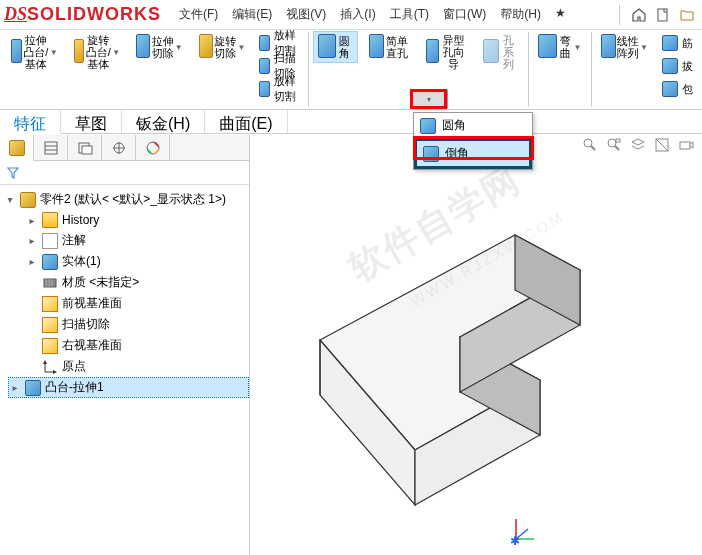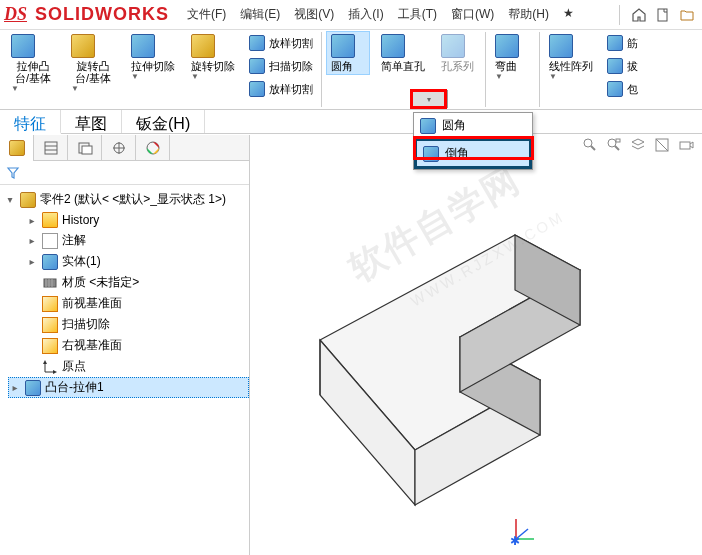--- a/index.html
+++ b/index.html
@@ -1,33 +1,33 @@
 <!DOCTYPE html>
 <html><head>
 <meta charset="utf-8">
 <style>
   * { box-sizing: border-box; margin: 0; padding: 0; font-family: "Microsoft YaHei", Arial, sans-serif; }
   body { width: 702px; height: 555px; background: #fff; overflow: hidden; position: relative; font-size: 12px; }
   
   
   .titlebar { height: 30px; background: #fff; border-bottom: 1px solid #ddd; display: flex; align-items: center; padding: 0 4px; }
   .logo { color: #d62027; font-weight: bold; display: flex; align-items: center; margin-right: 14px; }
-  .logo-ds { font-style: italic; font-size: 18px; margin-right: 8px; font-family: Georgia, serif; text-decoration: underline; }
+  .logo-ds { font-style: italic; font-size: 18px; margin-right: 0; font-family: Georgia, serif; text-decoration: underline; }
   .logo-text { font-size: 18px; letter-spacing: 1px; }
   .menubar { display: flex; gap: 6px; }
   .menu-item { padding: 2px 4px; cursor: pointer; font-size: 12px; color: #333; }
   .title-btn { width: 22px; height: 22px; display: flex; align-items: center; justify-content: center; cursor: pointer; border: 1px solid transparent; margin-left: 2px; }
   .qa-right { display: flex; align-items: center; margin-left: auto; }
   .qa-sep { width: 1px; height: 20px; background: #ccc; margin: 0 6px; }
   
   
   .ribbon { height: 80px; background: #fff; border-bottom: 1px solid #ccc; display: flex; padding: 2px 4px; gap: 2px; }
   .rgroup { display: flex; flex-direction: column; align-items: center; padding: 0 3px; gap: 1px; }
   .rgroup.vsplit { border-right: 1px solid #ccc; padding-right: 6px; }
-  .rbtn-lg { display: flex; flex-direction: column; align-items: flex-start; cursor: pointer; padding: 2px 4px; min-width: 42px; text-align: center; }
+  .rbtn-lg { display: flex; flex-direction: row; align-items: center; cursor: pointer; padding: 2px 4px; min-width: 42px; text-align: center; }
   .rbtn-lg.selected { background: #cce8ff; outline: 1px solid #99d1ff; }
   .rbtn-lg .ic { width: 24px; height: 24px; margin-bottom: 2px; }
   .rbtn-lg .lbl { font-size: 11px; line-height: 12px; max-width: 44px; }
   .rbtn-sm { display: flex; align-items: center; gap: 4px; cursor: pointer; padding: 1px 2px; height: 22px; }
   .rbtn-sm .ic { width: 16px; height: 16px; }
   .rbtn-sm .lbl { font-size: 11px; }
   .rcol { display: flex; flex-direction: column; gap: 1px; justify-content: center; }
   .drop-arrow { font-size: 8px; color: #666; }
   
   
@@ -169,20 +169,26 @@
       <div class="ic icon-box"></div>
       <div class="lbl">圆角</div>
     </div>
   </div>
   <div class="rgroup">
     <div class="rbtn-lg">
       <div class="ic icon-box"></div>
       <div class="lbl">简单直孔</div>
     </div>
   </div>
+  <div class="rgroup">
+    <div class="rbtn-lg">
+      <div class="ic icon-box"></div>
+      <div class="lbl">异型孔向导</div>
+    </div>
+  </div>
   <div class="rgroup vsplit">
     <div class="rbtn-lg" style="opacity:0.5">
       <div class="ic icon-box"></div>
       <div class="lbl">孔系列</div>
     </div>
   </div>
   <div class="rgroup vsplit">
     <div class="rbtn-lg">
       <div class="ic icon-box"></div>
       <div class="lbl">弯曲</div>
@@ -229,20 +235,21 @@
   </div>
 </div>
 
 <div class="redbox1"></div>
 <div class="redbox2"></div>
 
 <div class="tabs">
   <div class="tab active">特征</div>
   <div class="tab">草图</div>
   <div class="tab">钣金(H)</div>
+  <div class="tab">曲面(E)</div>
 </div>
 
 <div class="sidebar">
   <div class="side-tabs">
     <div class="stab active">
         <div class="ic icon-cyl" style="width:16px;height:16px"></div>
       </div>
     <div class="stab">
         <svg width="16" height="16">
           <rect x="2" y="2" width="12" height="12" fill="none" stroke="#666"></rect>

